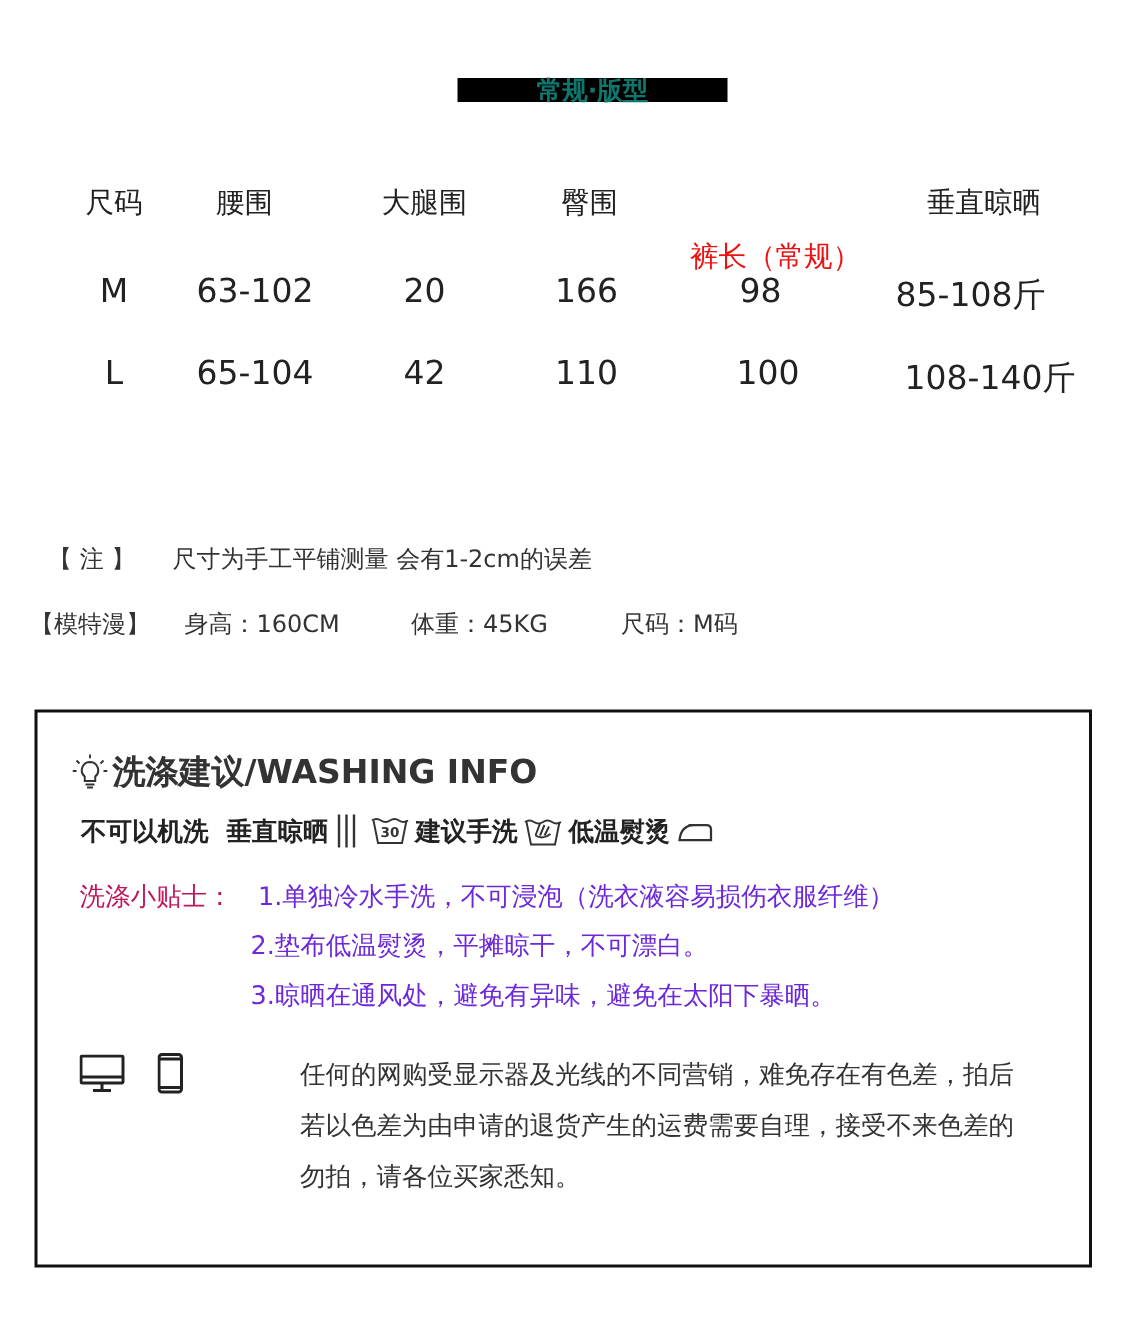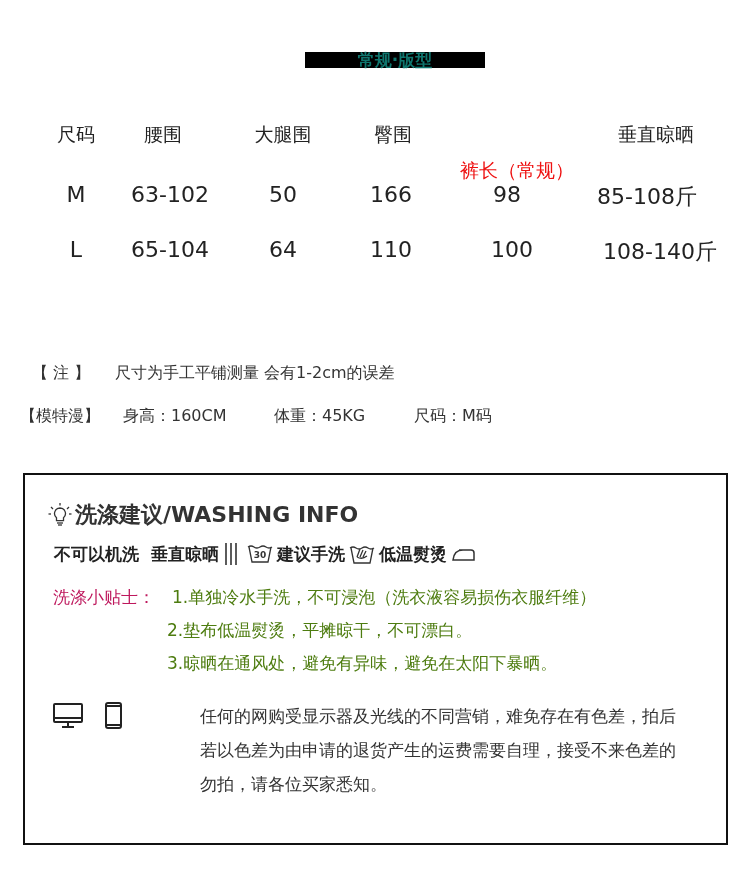--- a/index.html
+++ b/index.html
@@ -30,49 +30,49 @@
       display: flex; align-items: center; white-space: nowrap;
     }
     .wash-title .bulb { width: 26px; height: 26px; margin-right: 2px; }
     .wash-line {
       position: absolute; left: 54px; top: 542px; font-size: 17px; font-weight: bold; color: #222;
       display: flex; align-items: center; white-space: nowrap; text-align: right;
     }
     .wash-line .ico { display: inline-block; margin: 0 4px; }
     .gap { display: inline-block; width: 12px; }
 
-    .tips { position: absolute; left: 53px; font-size: 17px; color: #4d7c0f; white-space: nowrap; }
+    .tips { position: absolute; left: 53px; font-size: 17px; color: #6d28d9; white-space: nowrap; }
     .tip-label { position: absolute; left: 53px; top: 586px; font-size: 17px; color: #be185d; }
 
     .disclaimer { position: absolute; left: 152px; font-size: 17px; color: #333; white-space: nowrap; margin-left: 48px; }
     .device-icon { position: absolute; }
   </style>
 </head>
 <body>
 
 <div class="banner">常规·版型</div>
 
 <div class="size-table">
   <span class="cell hdr" style="left:76px">尺码</span>
   <span class="cell hdr" style="left:163px">腰围</span>
   <span class="cell hdr" style="left:283px">大腿围</span>
   <span class="cell hdr" style="left:393px">臀围</span>
   <span class="cell hdr red" style="left:517px">裤长（常规）</span>
   <span class="cell hdr" style="left:656px">垂直晾晒</span>
 
   <span class="cell row-m" style="left:76px">M</span>
   <span class="cell row-m" style="left:170px">63-102</span>
-  <span class="cell row-m" style="left:283px">50</span>
+  <span class="cell row-m" style="left:283px">20</span>
   <span class="cell row-m" style="left:391px">166</span>
   <span class="cell row-m" style="left:507px">98</span>
   <span class="cell row-m" style="left:647px">85-108斤</span>
 
   <span class="cell row-l" style="left:76px">L</span>
   <span class="cell row-l" style="left:170px">65-104</span>
-  <span class="cell row-l" style="left:283px">64</span>
+  <span class="cell row-l" style="left:283px">42</span>
   <span class="cell row-l" style="left:391px">110</span>
   <span class="cell row-l" style="left:512px">100</span>
   <span class="cell row-l" style="left:660px">108-140斤</span>
 </div>
 
 <span class="note" style="left:32px; top:363px">【 注 】</span>
 <span class="note" style="left:115px; top:363px">尺寸为手工平铺测量 会有1-2cm的误差</span>
 
 <span class="note" style="left:20px; top:406px">【模特漫】</span>
 <span class="note" style="left:123px; top:406px">身高：160CM</span>

